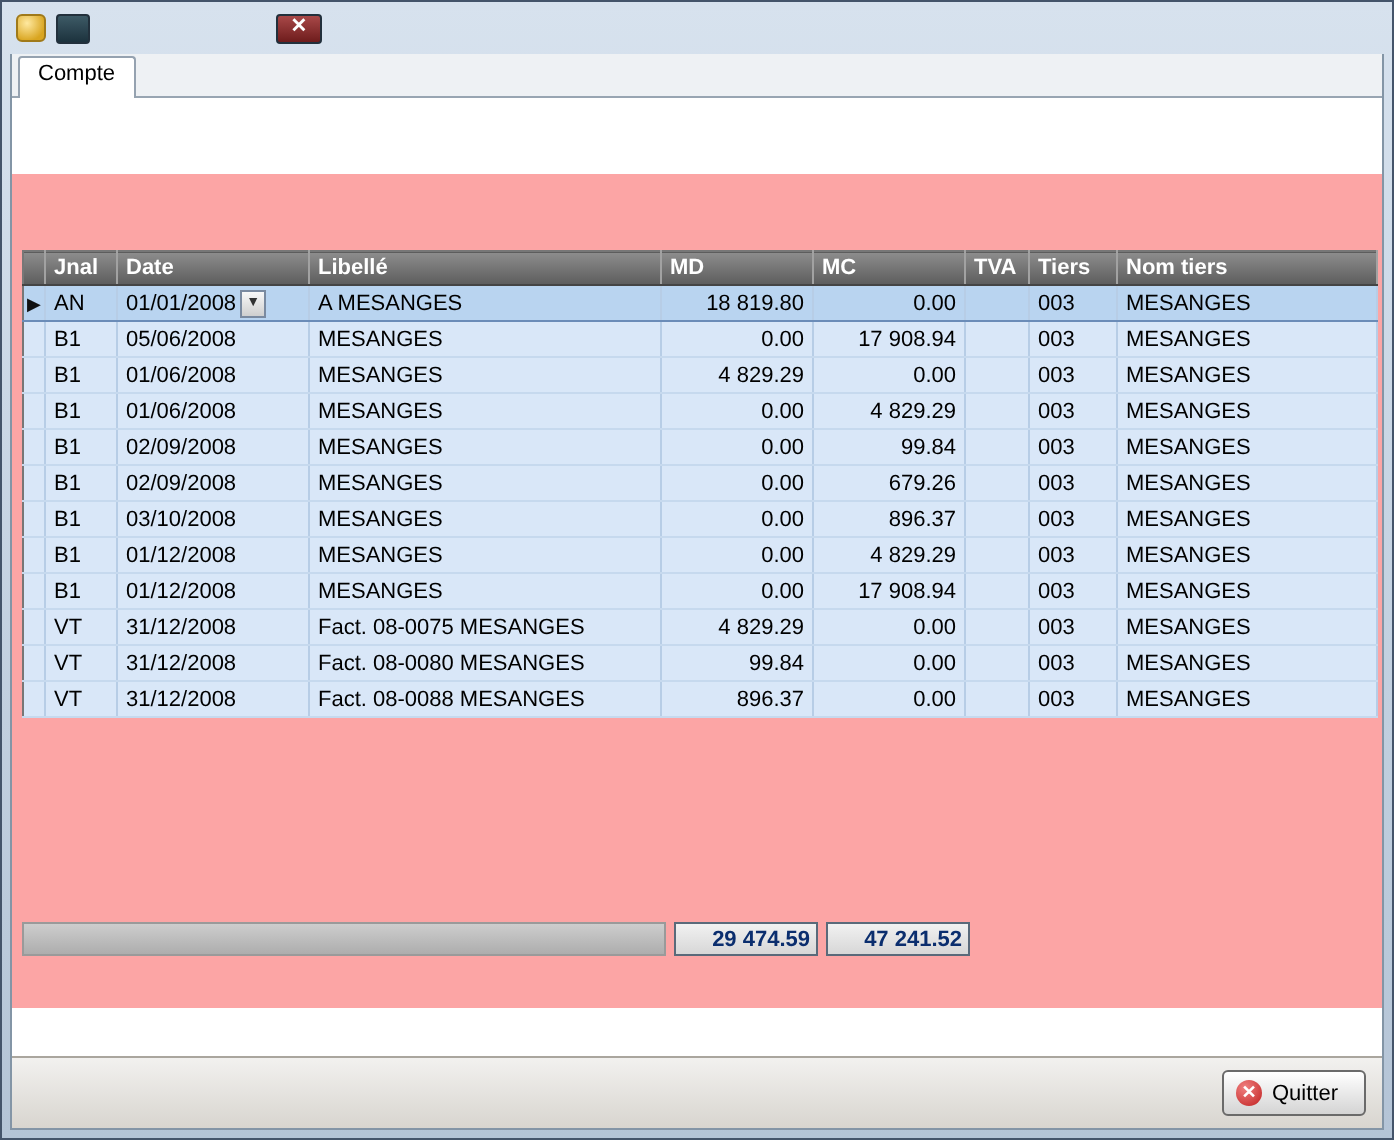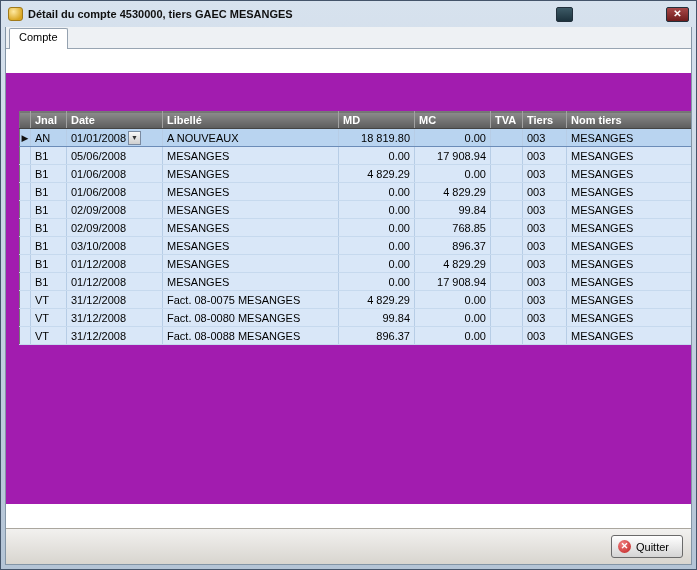--- a/index.html
+++ b/index.html
@@ -46,21 +46,21 @@
     border-bottom: 1px solid #98a5b2;
   }
   .tab {
     position: relative; height: 18px; padding: 2px 9px 3px; margin-right: 2px;
     border: 1px solid #95a2b0; border-bottom: none; border-radius: 2px 2px 0 0;
     background: linear-gradient(#f6f6f6, #dde0e4); cursor: pointer; white-space: nowrap;
   }
   .tab.active { height: 21px; background: #fff; z-index: 1; margin-bottom: -1px; }
 
   
-  .content { flex: 1 1 auto; display: flex; flex-direction: column; background: #a21caf; padding: 0 13px; overflow: hidden; }
+  .content { flex: 1 1 auto; display: flex; flex-direction: column; background: #fca5a5; padding: 0 5px; overflow: hidden; margin-top: 14px; }
 
   
   table.grid { margin-top: 38px; border-collapse: collapse; table-layout: fixed; width: 677px; border: 1px solid #777; flex: 0 0 auto; }
   .grid th {
     background: linear-gradient(var(--header_bg_light, #8c8c8c), var(--header_bg, #5c5c5c));
     color: #fff; font-weight: bold; font-size: 11px; text-align: left;
     padding: 1px 4px; height: 17px;
     border-right: 1px solid #a2a2a2; border-bottom: 1px solid #444;
     white-space: nowrap; overflow: hidden; cursor: default;
   }
@@ -111,21 +111,20 @@
     color: #fff; font-size: 9px; line-height: 13px; text-align: center; font-weight: bold;
   }
 </style>
 </head>
 <body>
 
 <div class="window">
 
   <div class="titlebar">
     <span class="win-icon"></span>
-    <span class="title">Détail du compte 4530000, tiers GAEC  MESANGES</span>
     <span class="tb-btn aux-btn"></span>
     <span class="tb-btn close-btn">✕</span>
   </div>
 
   <div class="dialog-body">
 
     <div class="tabbar">
       <div class="tab active">Compte</div>
     </div>
 
@@ -159,21 +158,21 @@
         <tbody>
             <tr class="selected">
     <td class="c-sel"><span class="row-marker">▶</span></td>
     <td>AN</td>
     <td>
       <span class="date-flex">
         <span>01/01/2008</span>
         <span class="date-dd">▼</span>
       </span>
     </td>
-    <td>A NOUVEAUX</td>
+    <td>A MESANGES</td>
     <td class="num">18 819.80</td>
     <td class="num">0.00</td>
     <td></td>
     <td>003</td>
     <td>MESANGES</td>
   </tr>
             <tr>
     <td class="c-sel"><span class="row-marker"></span></td>
     <td>B1</td>
     <td>
@@ -241,21 +240,21 @@
     <td class="c-sel"><span class="row-marker"></span></td>
     <td>B1</td>
     <td>
       <span class="date-flex">
         <span>02/09/2008</span>
 
       </span>
     </td>
     <td>MESANGES</td>
     <td class="num">0.00</td>
-    <td class="num">768.85</td>
+    <td class="num">679.26</td>
     <td></td>
     <td>003</td>
     <td>MESANGES</td>
   </tr>
             <tr>
     <td class="c-sel"><span class="row-marker"></span></td>
     <td>B1</td>
     <td>
       <span class="date-flex">
         <span>03/10/2008</span>
@@ -345,20 +344,25 @@
     <td>Fact. 08-0088 MESANGES</td>
     <td class="num">896.37</td>
     <td class="num">0.00</td>
     <td></td>
     <td>003</td>
     <td>MESANGES</td>
   </tr>
           </tbody>
       </table>
 
+      <div class="totals-row">
+        <div class="totals-filler"></div>
+        <div class="total-box">29 474.59</div>
+        <div class="total-box">47 241.52</div>
+      </div>
 
     </div>
 
     <div class="footer">
       <button class="quit-btn">
         <span class="quit-icon">✕</span>
         <span>Quitter</span>
       </button>
     </div>
 

